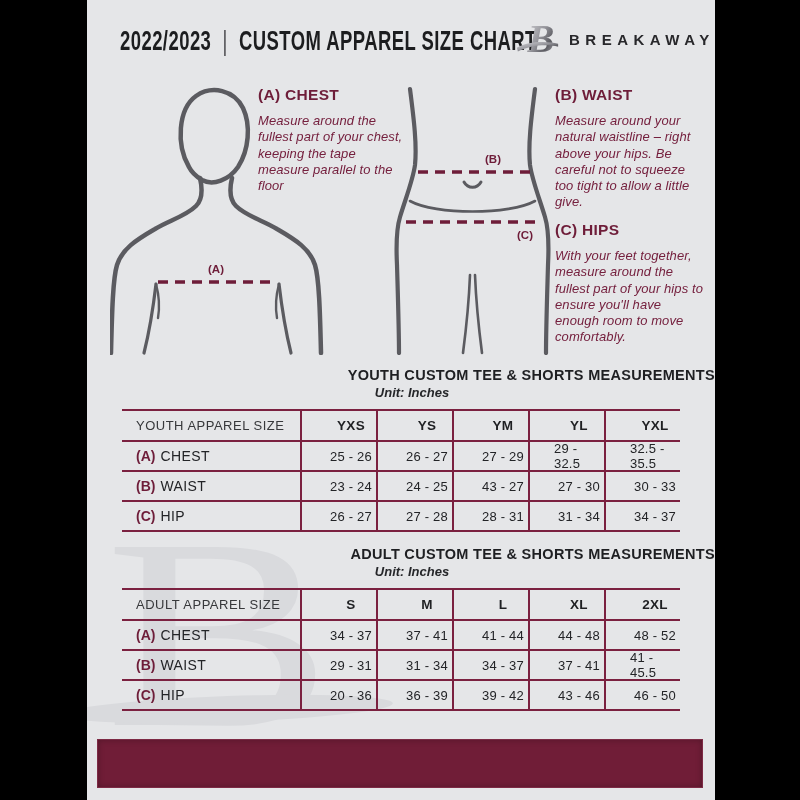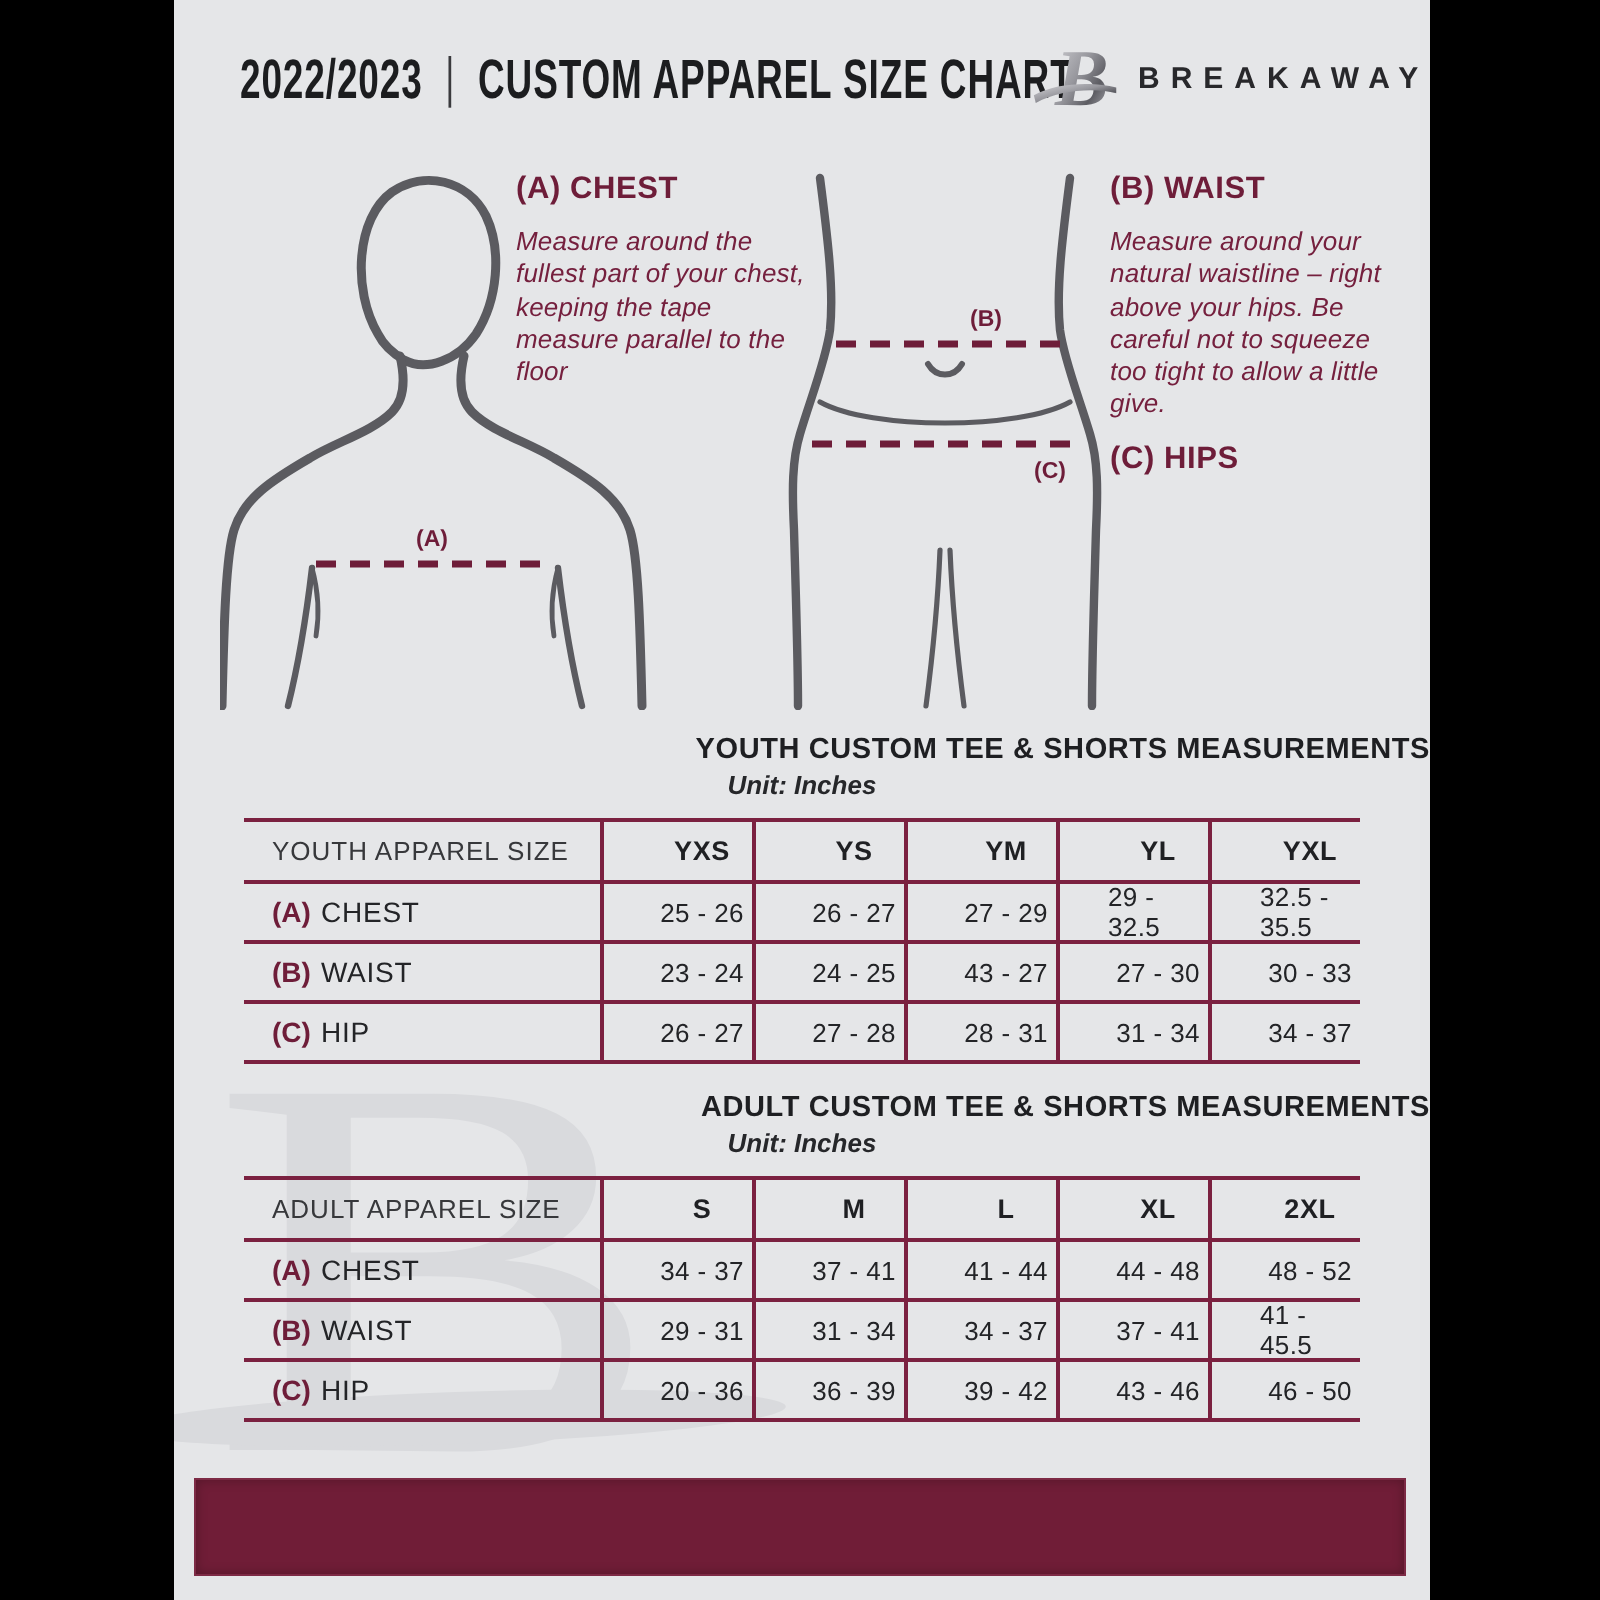--- a/index.html
+++ b/index.html
@@ -30,21 +30,21 @@
   .diagLabel{font:700 11.5px "Liberation Sans",sans-serif;}
 
   
   .instr{position:absolute;z-index:1;}
   .instr h3{font-size:15.5px;font-weight:700;color:var(--accent);letter-spacing:.3px;margin-bottom:9px;}
   .instr p{font-size:13px;font-style:italic;font-weight:500;color:#75203e;line-height:1.25;letter-spacing:.1px;}
 
   
   .tbl-title{position:absolute;left:0;width:628px;text-align:right;font-size:14.5px;font-weight:700;
     color:#1e1f22;letter-spacing:.3px;z-index:1;}
-  .tbl-unit{position:absolute;left:0;width:628px;text-align:center;font-size:13px;font-style:italic;
+  .tbl-unit{position:absolute;left:11px;width:628px;text-align:center;font-size:13px;font-style:italic;
     font-weight:700;color:#26272a;z-index:1;}
   .size-table{position:absolute;left:35px;width:558px;display:grid;
     grid-template-columns:178px repeat(5,76px);border-top:2px solid var(--line);z-index:1;}
   .cell{display:flex;align-items:center;justify-content:center;border-bottom:2px solid var(--line);}
   .cell.hdr{height:31px;}
   .cell.bodyrow{height:30px;}
   .cell.labelcol{justify-content:flex-start;padding-left:14px;align-items:center;}
   .cell.vline{border-left:2px solid var(--line);padding-left:24px;}
   .corner-label{font-size:13px;color:#37383b;letter-spacing:.5px;}
   .size-head{font-size:13.5px;font-weight:700;color:#1f2023;letter-spacing:.3px;}
@@ -123,20 +123,21 @@
     <div class="instr" style="left:171px;top:86px;width:152px">
       <h3>(A) CHEST</h3>
       <p>Measure around the fullest part of your chest, keeping the tape measure parallel to the floor</p>
     </div>
     <div class="instr" style="left:468px;top:86px;width:150px">
       <h3>(B) WAIST</h3>
       <p>Measure around your natural waistline – right above your hips. Be careful not to squeeze too tight to allow a little give.</p>
     </div>
     <div class="instr" style="left:468px;top:221px;width:150px">
       <h3>(C) HIPS</h3>
+      <p>With your feet together, measure around the fullest part of your hips to ensure you'll have enough room to move comfortably.</p>
     </div>
 
     <div class="tbl-title" style="top:367px">YOUTH CUSTOM TEE &amp; SHORTS MEASUREMENTS</div>
     <div class="tbl-unit" style="top:385px">Unit: Inches</div>
     <div class="size-table" style="top:409px">
         <div class="cell hdr labelcol">
           <span class="corner-label">YOUTH APPAREL SIZE</span>
         </div>
         <div class="cell hdr vline">
           <span class="size-head">YXS</span>

